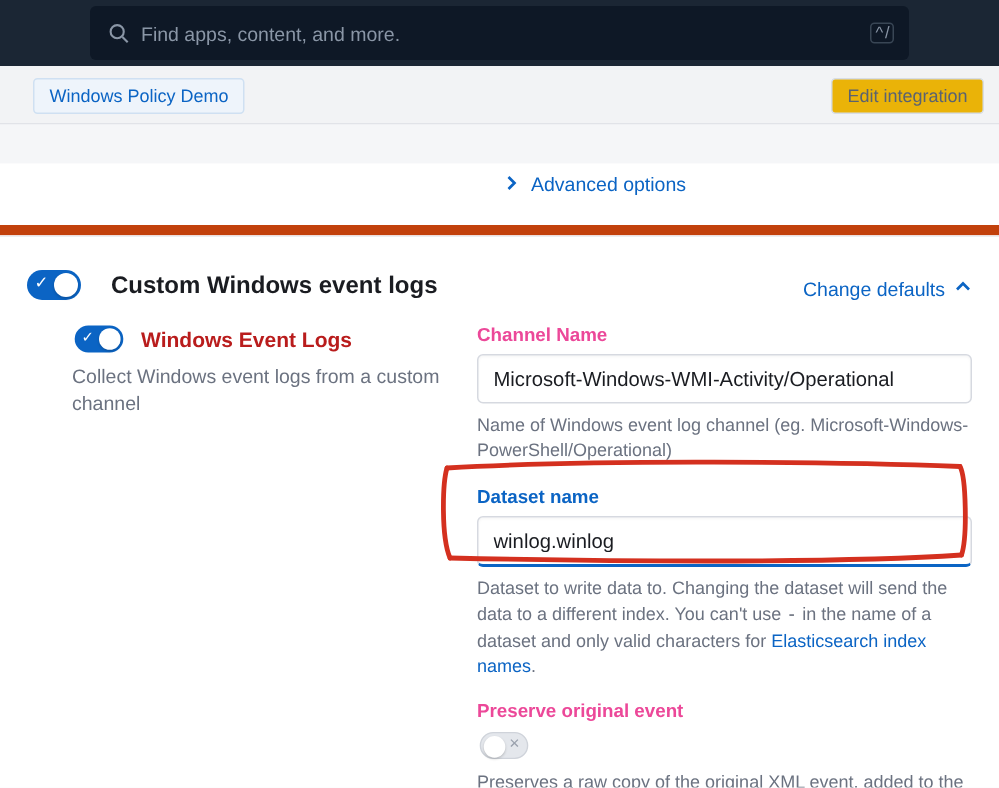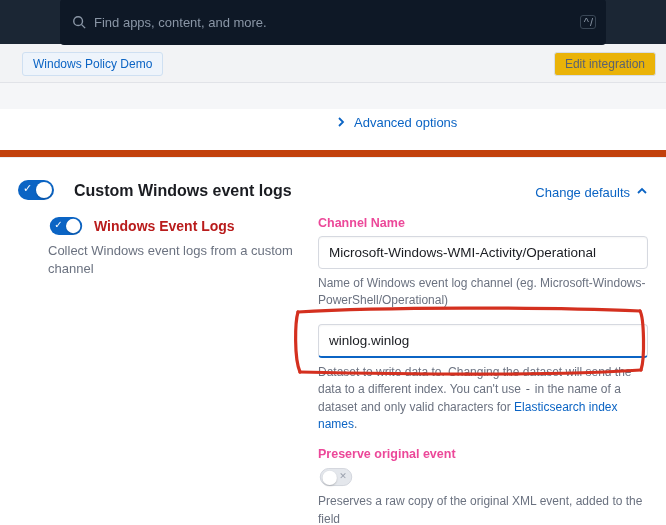--- a/index.html
+++ b/index.html
@@ -16,21 +16,21 @@
   .topbar {
     background: #1b2634;
     height: 44px;
     display: flex;
     align-items: center;
     padding: 0 10px;
   }
   .search-wrap {
     background: #0e1826;
     border-radius: 4px;
-    height: 46px;
+    height: 36px;
     flex: 1;
     margin: 0 50px 0 50px;
     display: flex;
     align-items: center;
     padding: 0 12px;
     color: #8a96a6;
     font-size: 13px;
     position: relative;
   }
   .search-wrap .kbd {
@@ -193,20 +193,21 @@
 
     <div class="rightcol">
 
       <div class="block">
         <div class="fieldlabel">Channel Name</div>
         <input class="textinput" value="Microsoft-Windows-WMI-Activity/Operational" style="">
         <div class="help">Name of Windows event log channel (eg. Microsoft-Windows-PowerShell/Operational)</div>
       </div>
 
       <div class="block" style="position:relative;">
+        <div class="fieldlabel link">Dataset name</div>
         <input class="textinput focused" value="winlog.winlog" style="">
         <div class="help">
           <span>Dataset to write data to. Changing the dataset will send the data to a different index. You can't use </span><span class="code">-</span><span> in the name of a dataset and only valid characters for </span><a href="#">Elasticsearch index names</a><span>.</span>
         </div>
         
         <div class="annot" style="left:-26px;top:-20px;">
           <svg class="red" width="360" height="86" viewBox="0 0 360 86">
             <path d="M6 8 C 90 3, 250 3, 348 7"></path>
             <path d="M348 7 C 352 14, 353 54, 349 66"></path>
             <path d="M349 66 C 260 72, 100 70, 8 68"></path>

